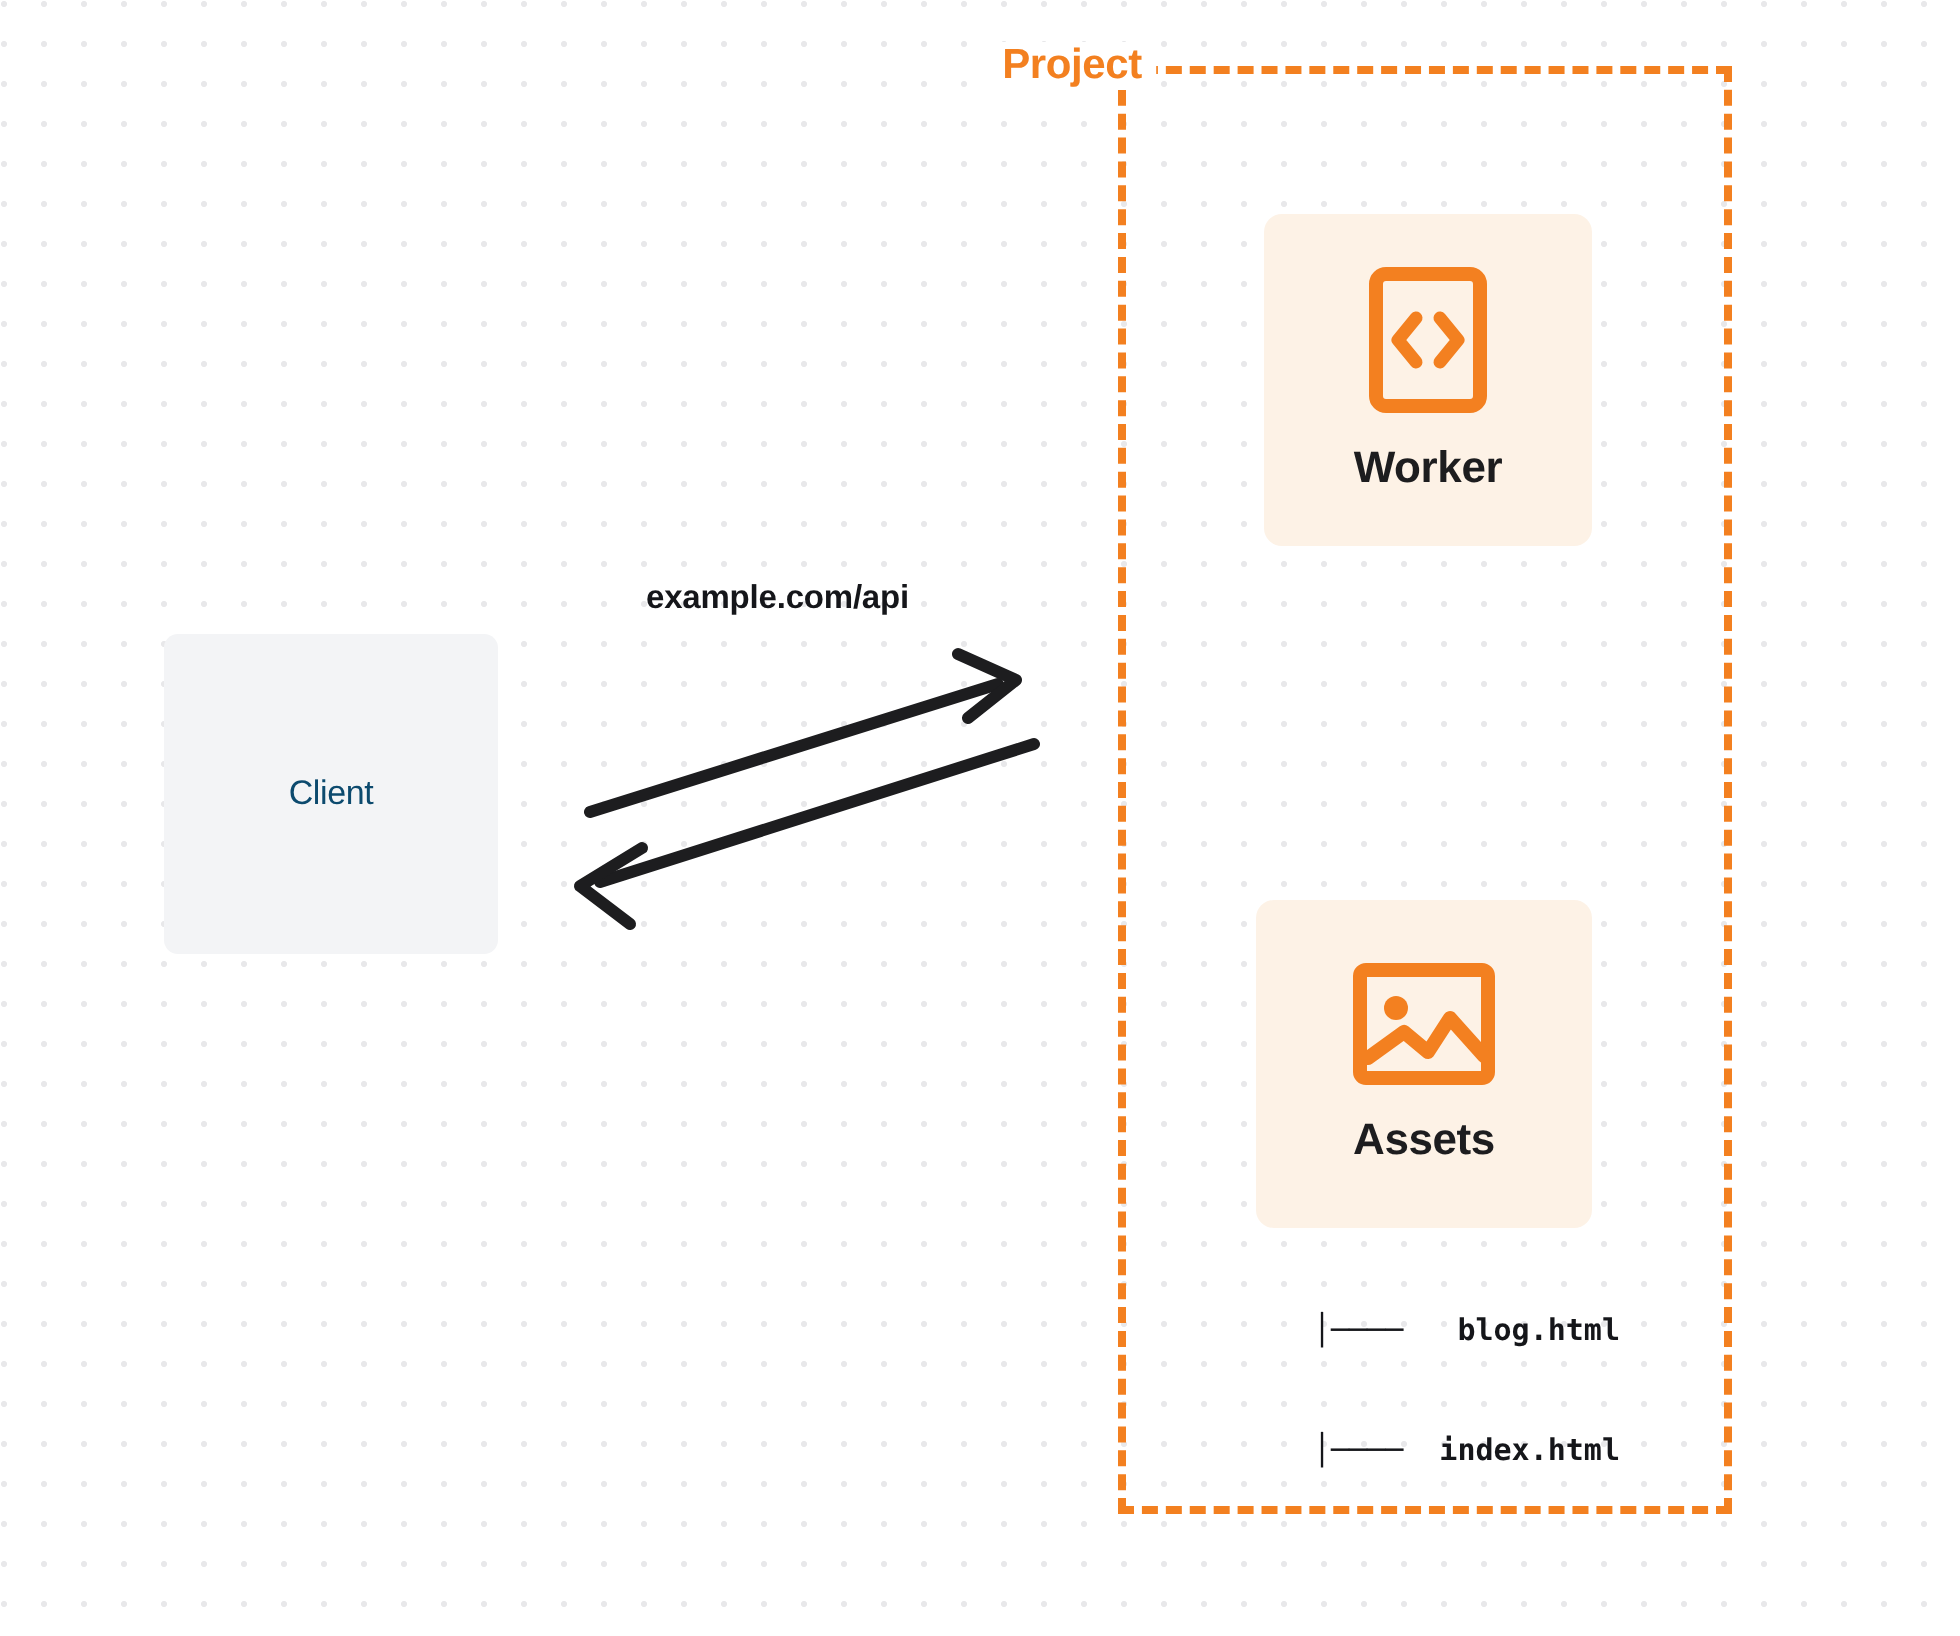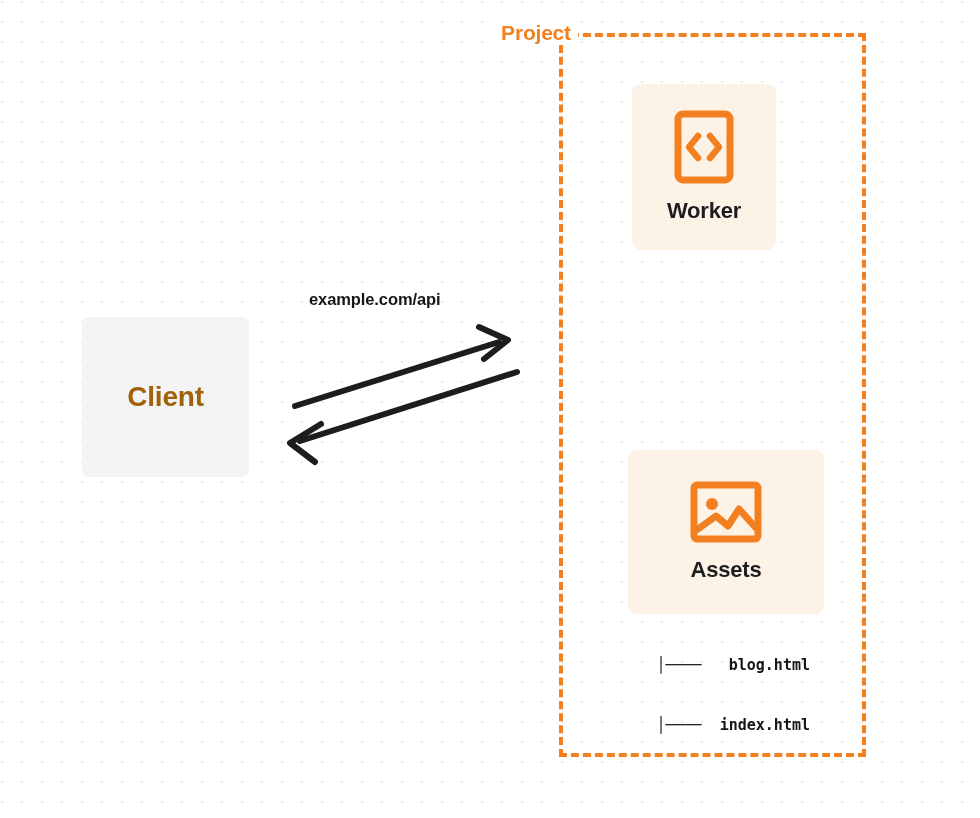--- a/index.html
+++ b/index.html
@@ -31,38 +31,38 @@
     top: 317px;
     width: 167px;
     height: 160px;
     background: #f3f4f6;
     border-radius: 7px;
     display: flex;
     align-items: center;
     justify-content: center;
   }
   #client-node .node-label {
-    font-size: 28px;
-    font-weight: bold;
-    color: #a16207;
+    font-size: 17px;
+    font-weight: normal;
+    color: #0c4a6e;
     letter-spacing: -0.2px;
   }
 
   
   #flow-arrows {
     position: absolute;
     left: 0;
     top: 0;
     width: 980px;
     height: 818px;
     pointer-events: none;
   }
   #request-label {
     position: absolute;
-    left: 309px;
+    left: 323px;
     top: 290px;
     font-size: 16.5px;
     font-weight: bold;
     color: #15161a;
     letter-spacing: -0.1px;
     white-space: nowrap;
   }
 
   
   #project-container {
@@ -96,28 +96,28 @@
     position: absolute;
     background: #fdf2e6;
     border-radius: 9px;
     display: flex;
     flex-direction: column;
     align-items: center;
     justify-content: center;
   }
   #worker-card {
     left: 632px;
-    top: 84px;
-    width: 144px;
+    top: 107px;
+    width: 164px;
     height: 166px;
   }
   #assets-card {
     left: 628px;
     top: 450px;
-    width: 196px;
+    width: 168px;
     height: 164px;
   }
   .service-card .card-icon {
     display: block;
     line-height: 0;
     margin-bottom: 14px;
   }
   .service-card .card-label {
     font-size: 22px;
     font-weight: bold;

